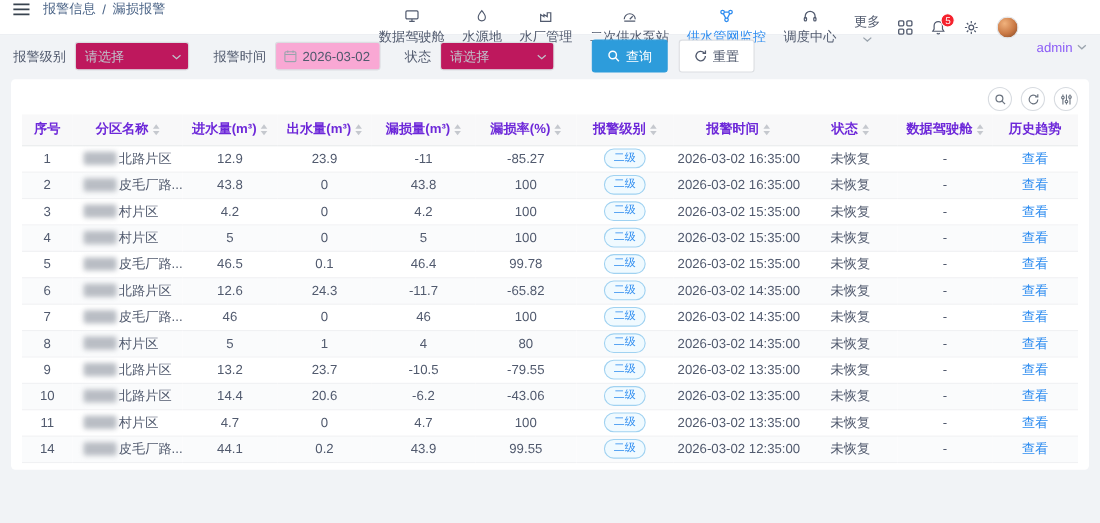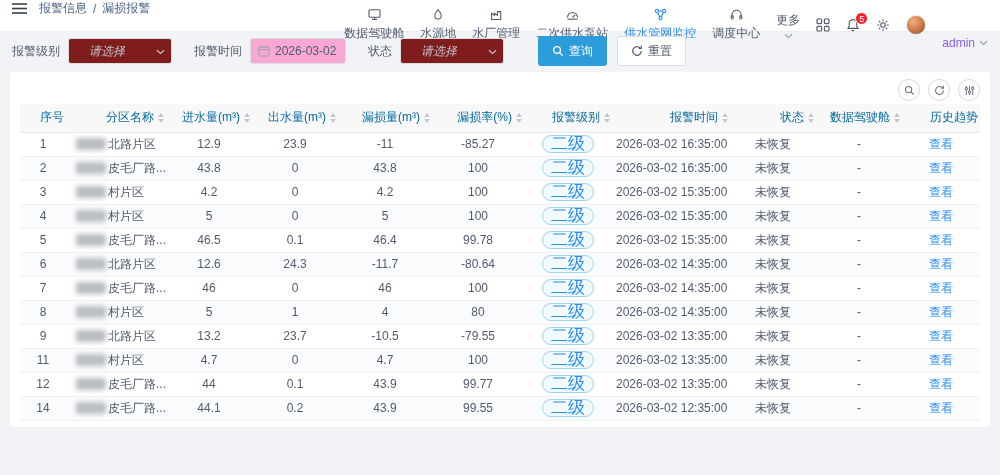--- a/index.html
+++ b/index.html
@@ -41,23 +41,23 @@
   .admin { display:flex; align-items:center; gap:4px; color:#8b5cf6; cursor:pointer;margin-top:36px; }
   .chev-ico { color:#9aa3ad; }
 
   
   .filterbar {
     height:38px; display:flex; align-items:center; gap:10px; padding:0 12px;
   }
   .fgroup { display:flex; align-items:center; gap:8px; margin-right:12px; }
   .flabel { color:#515a6e; white-space:nowrap; }
   .select {
-    position:relative; width:104px; height:26px; background:#7f1d1d;
+    position:relative; width:104px; height:26px; background:#be185d;
     border:1px solid #dcdee2; border-radius:3px;
-    display:flex; align-items:center; padding:0 18px 0 20px; cursor:pointer;font-style:italic;
+    display:flex; align-items:center; padding:0 18px 0 8px; cursor:pointer;
   }
   .select .ph { color:#c0c4cc; overflow:hidden; white-space:nowrap; }
   .select .chev { position:absolute; right:6px; top:10px; color:#c0c4cc; }
   .dateinput {
     width:96px; height:26px; background:#f9a8d4; border:1px solid #dcdee2; border-radius:3px;
     display:flex; align-items:center; gap:5px; padding:0 7px; cursor:text; color:#515a6e;
   }
   .dateinput .cal { color:#9aa3ad; }
   .btn {
     height:30px; display:inline-flex; align-items:center; gap:5px;
@@ -77,41 +77,41 @@
     height:32px; display:flex; align-items:center; justify-content:flex-end; gap:8px;
     padding-top:4px;
   }
   .circle-btn {
     width:22px; height:22px; border-radius:50%; border:1px solid #d7dbe0; background:#fff;
     display:flex; align-items:center; justify-content:center; color:#6b7480; cursor:pointer; padding:0;
   }
 
   table { width:100%; border-collapse:collapse; table-layout:fixed; font-size:12px; }
   thead th {
-    background:#f8f8f9; height:28px; font-weight:normal; color:#0369a1;
-    border-bottom:1px solid #e8eaec; padding:0 2px; text-align:right; white-space:nowrap;
+    background:#f8f8f9; height:28px; font-weight:bold; color:#6d28d9;
+    border-bottom:1px solid #e8eaec; padding:0 2px; text-align:center; white-space:nowrap;
   }
   thead th .th-inner { display:inline-flex; align-items:center; justify-content:center; gap:4px; }
   .caret { display:inline-flex; flex-direction:column; gap:2px; }
   .caret i { display:block; width:0; height:0; border-left:3.5px solid transparent; border-right:3.5px solid transparent; }
   .caret .up { border-bottom:4px solid #c5c8ce; }
   .caret .down { border-top:4px solid #c5c8ce; }
 
   tbody td {
     height:24px; padding:0 4px; text-align:center; color:#515a6e;
     border-bottom:1px solid #f0f1f3; white-space:nowrap; overflow:hidden;
   }
   tbody tr:nth-child(even) { background:#fafbfc; }
   td.name-cell { text-align:left; padding-left:10px; }
   .mask {
     display:inline-block; width:30px; height:12px; margin-right:2px;
     background:#b9bdc4; border-radius:2px; filter:blur(2.5px); vertical-align:-2px;
   }
   .badge {
-    display:inline-block; padding:1px 8px; font-size:17px; line-height:14px;
+    display:inline-block; padding:1px 8px; font-size:10px; line-height:14px;
     color:var(--accent,#2d8cf0); background:var(--badge-bg,#f0faff);
     border:1px solid var(--badge-border,#a0d2f1); border-radius:9px;
   }
   .link { color:var(--accent,#2d8cf0); text-decoration:none; cursor:pointer; }
 </style>
 </head>
 <body>
 
 <div class="app">
 
@@ -490,21 +490,21 @@
     <td>-</td>
     <td><a class="link">查看</a></td>
   </tr>
 
   <tr>
     <td>6</td>
     <td class="name-cell"><span class="mask"></span><span>北路片区</span></td>
     <td>12.6</td>
     <td>24.3</td>
     <td>-11.7</td>
-    <td>-80.64</td>
+    <td>-65.82</td>
     <td><span class="badge">二级</span></td>
     <td>2026-03-02 14:35:00</td>
     <td>未恢复</td>
     <td>-</td>
     <td><a class="link">查看</a></td>
   </tr>
 
   <tr>
     <td>7</td>
     <td class="name-cell"><span class="mask"></span><span>皮毛厂路...</span></td>
@@ -540,48 +540,48 @@
     <td>23.7</td>
     <td>-10.5</td>
     <td>-79.55</td>
     <td><span class="badge">二级</span></td>
     <td>2026-03-02 13:35:00</td>
     <td>未恢复</td>
     <td>-</td>
     <td><a class="link">查看</a></td>
   </tr>
 
+  <tr>
+    <td>10</td>
+    <td class="name-cell"><span class="mask"></span><span>北路片区</span></td>
+    <td>14.4</td>
+    <td>20.6</td>
+    <td>-6.2</td>
+    <td>-43.06</td>
+    <td><span class="badge">二级</span></td>
+    <td>2026-03-02 13:35:00</td>
+    <td>未恢复</td>
+    <td>-</td>
+    <td><a class="link">查看</a></td>
+  </tr>
 
   <tr>
     <td>11</td>
     <td class="name-cell"><span class="mask"></span><span>村片区</span></td>
     <td>4.7</td>
     <td>0</td>
     <td>4.7</td>
     <td>100</td>
     <td><span class="badge">二级</span></td>
     <td>2026-03-02 13:35:00</td>
     <td>未恢复</td>
     <td>-</td>
     <td><a class="link">查看</a></td>
   </tr>
 
-  <tr>
-    <td>12</td>
-    <td class="name-cell"><span class="mask"></span><span>皮毛厂路...</span></td>
-    <td>44</td>
-    <td>0.1</td>
-    <td>43.9</td>
-    <td>99.77</td>
-    <td><span class="badge">二级</span></td>
-    <td>2026-03-02 13:35:00</td>
-    <td>未恢复</td>
-    <td>-</td>
-    <td><a class="link">查看</a></td>
-  </tr>
 
 
   <tr>
     <td>14</td>
     <td class="name-cell"><span class="mask"></span><span>皮毛厂路...</span></td>
     <td>44.1</td>
     <td>0.2</td>
     <td>43.9</td>
     <td>99.55</td>
     <td><span class="badge">二级</span></td>

